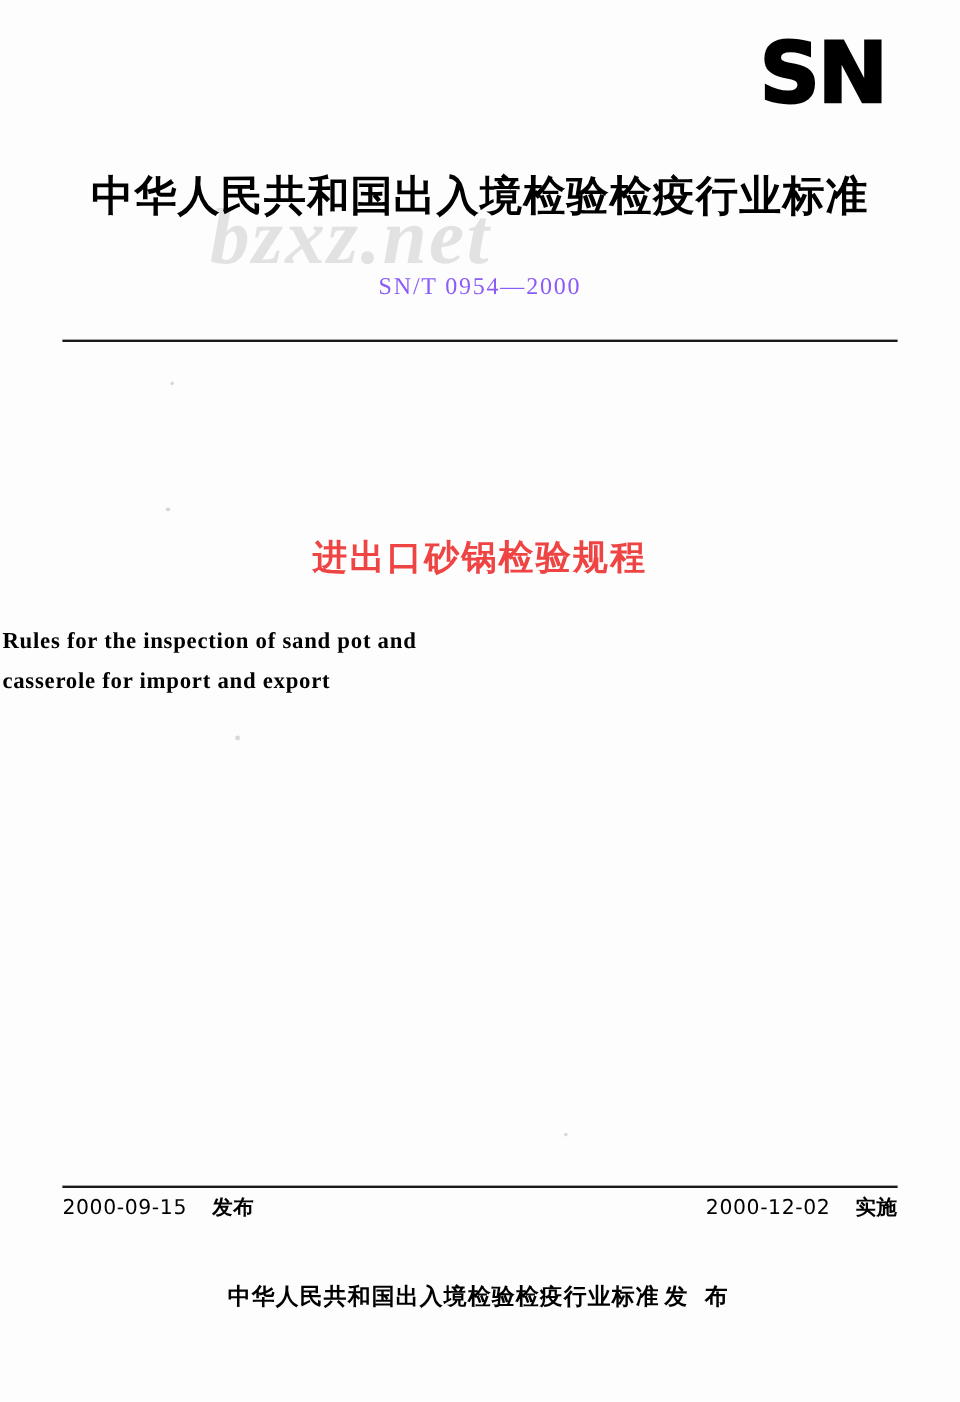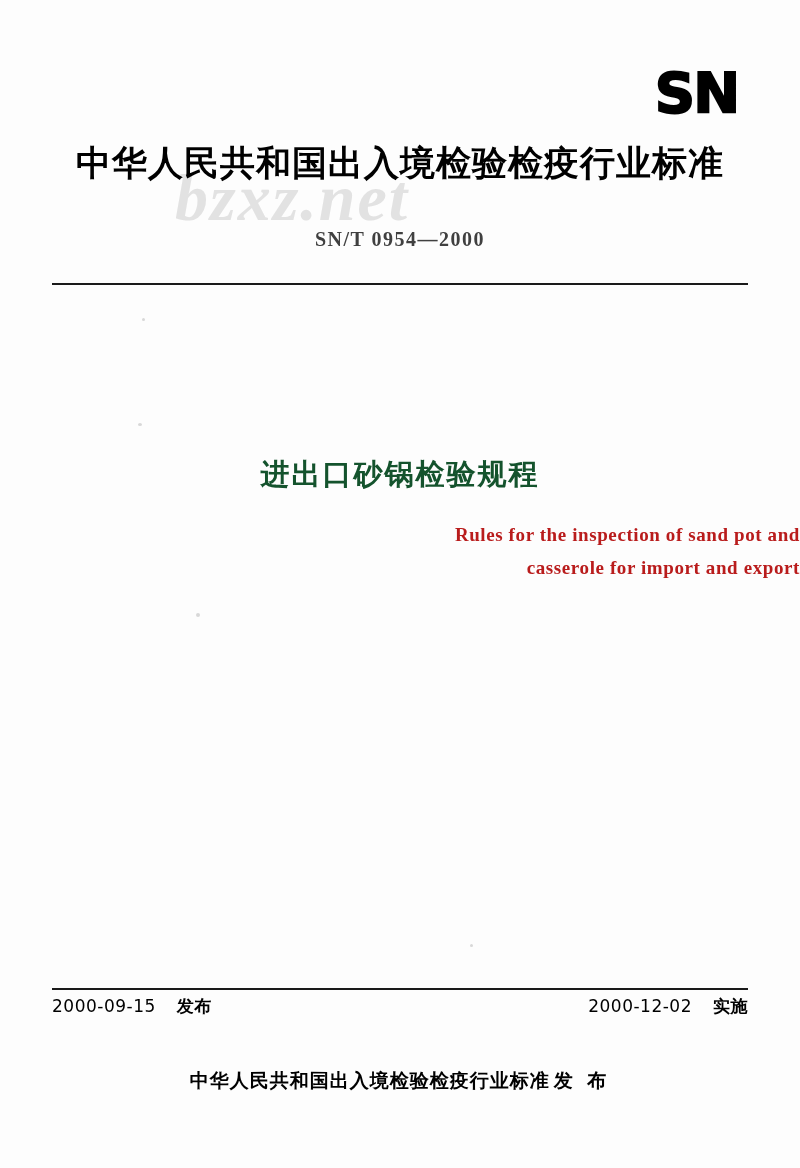--- a/index.html
+++ b/index.html
@@ -22,25 +22,24 @@
     background: #fdfdfd;
   }
 
   
   .sn-logo {
     position: absolute;
     top: 26px;
     right: 62px;
     font-family: "DejaVu Sans", sans-serif;
     font-weight: 700;
-    font-size: 56px;
+    font-size: 70px;
     letter-spacing: -2px;
     line-height: 1;
     color: #000;
-    margin-top: 39px;
     -webkit-text-stroke: 2px #000;
   }
 
   
   .org-title {
     position: absolute;
     top: 140px;
     left: 0;
     right: 0;
     text-align: center;
@@ -69,22 +68,21 @@
   
   .std-number {
     position: absolute;
     top: 228px;
     left: 0;
     right: 0;
     text-align: center;
     font-family: "Liberation Serif", serif;
     font-size: 20px;
     letter-spacing: 1.5px;
-    color: #404040;
-    font-weight: bold;
+    color: #8b5cf6;
   }
 
   
   .rule-top {
     position: absolute;
     top: 283px;
     left: 52px;
     right: 52px;
     border-top: 2px solid #1a1a1a;
   }
@@ -100,37 +98,36 @@
   .doc-title-cn {
     position: absolute;
     top: 445px;
     left: 0;
     right: 0;
     text-align: center;
     font-family: "DejaVu Sans", sans-serif;
     font-weight: 700;
     font-size: 29px;
     letter-spacing: 2px;
-    color: #14532d;
-    margin-top: 10px;
+    color: #ef4444;
   }
 
   
   .doc-title-en {
     position: absolute;
     top: 518px;
     left: 2px;
     right: 0;
-    text-align: right;
+    text-align: left;
     font-family: "Liberation Serif", serif;
     font-weight: 700;
     font-size: 19px;
     line-height: 1.75;
     letter-spacing: 0.6px;
-    color: #b91c1c;
+    color: #000000;
   }
   .doc-title-en div { white-space: nowrap; }
 
   
   .date-issue {
     position: absolute;
     top: 995px;
     left: 52px;
     font-family: "DejaVu Sans", sans-serif;
     font-size: 17px;

